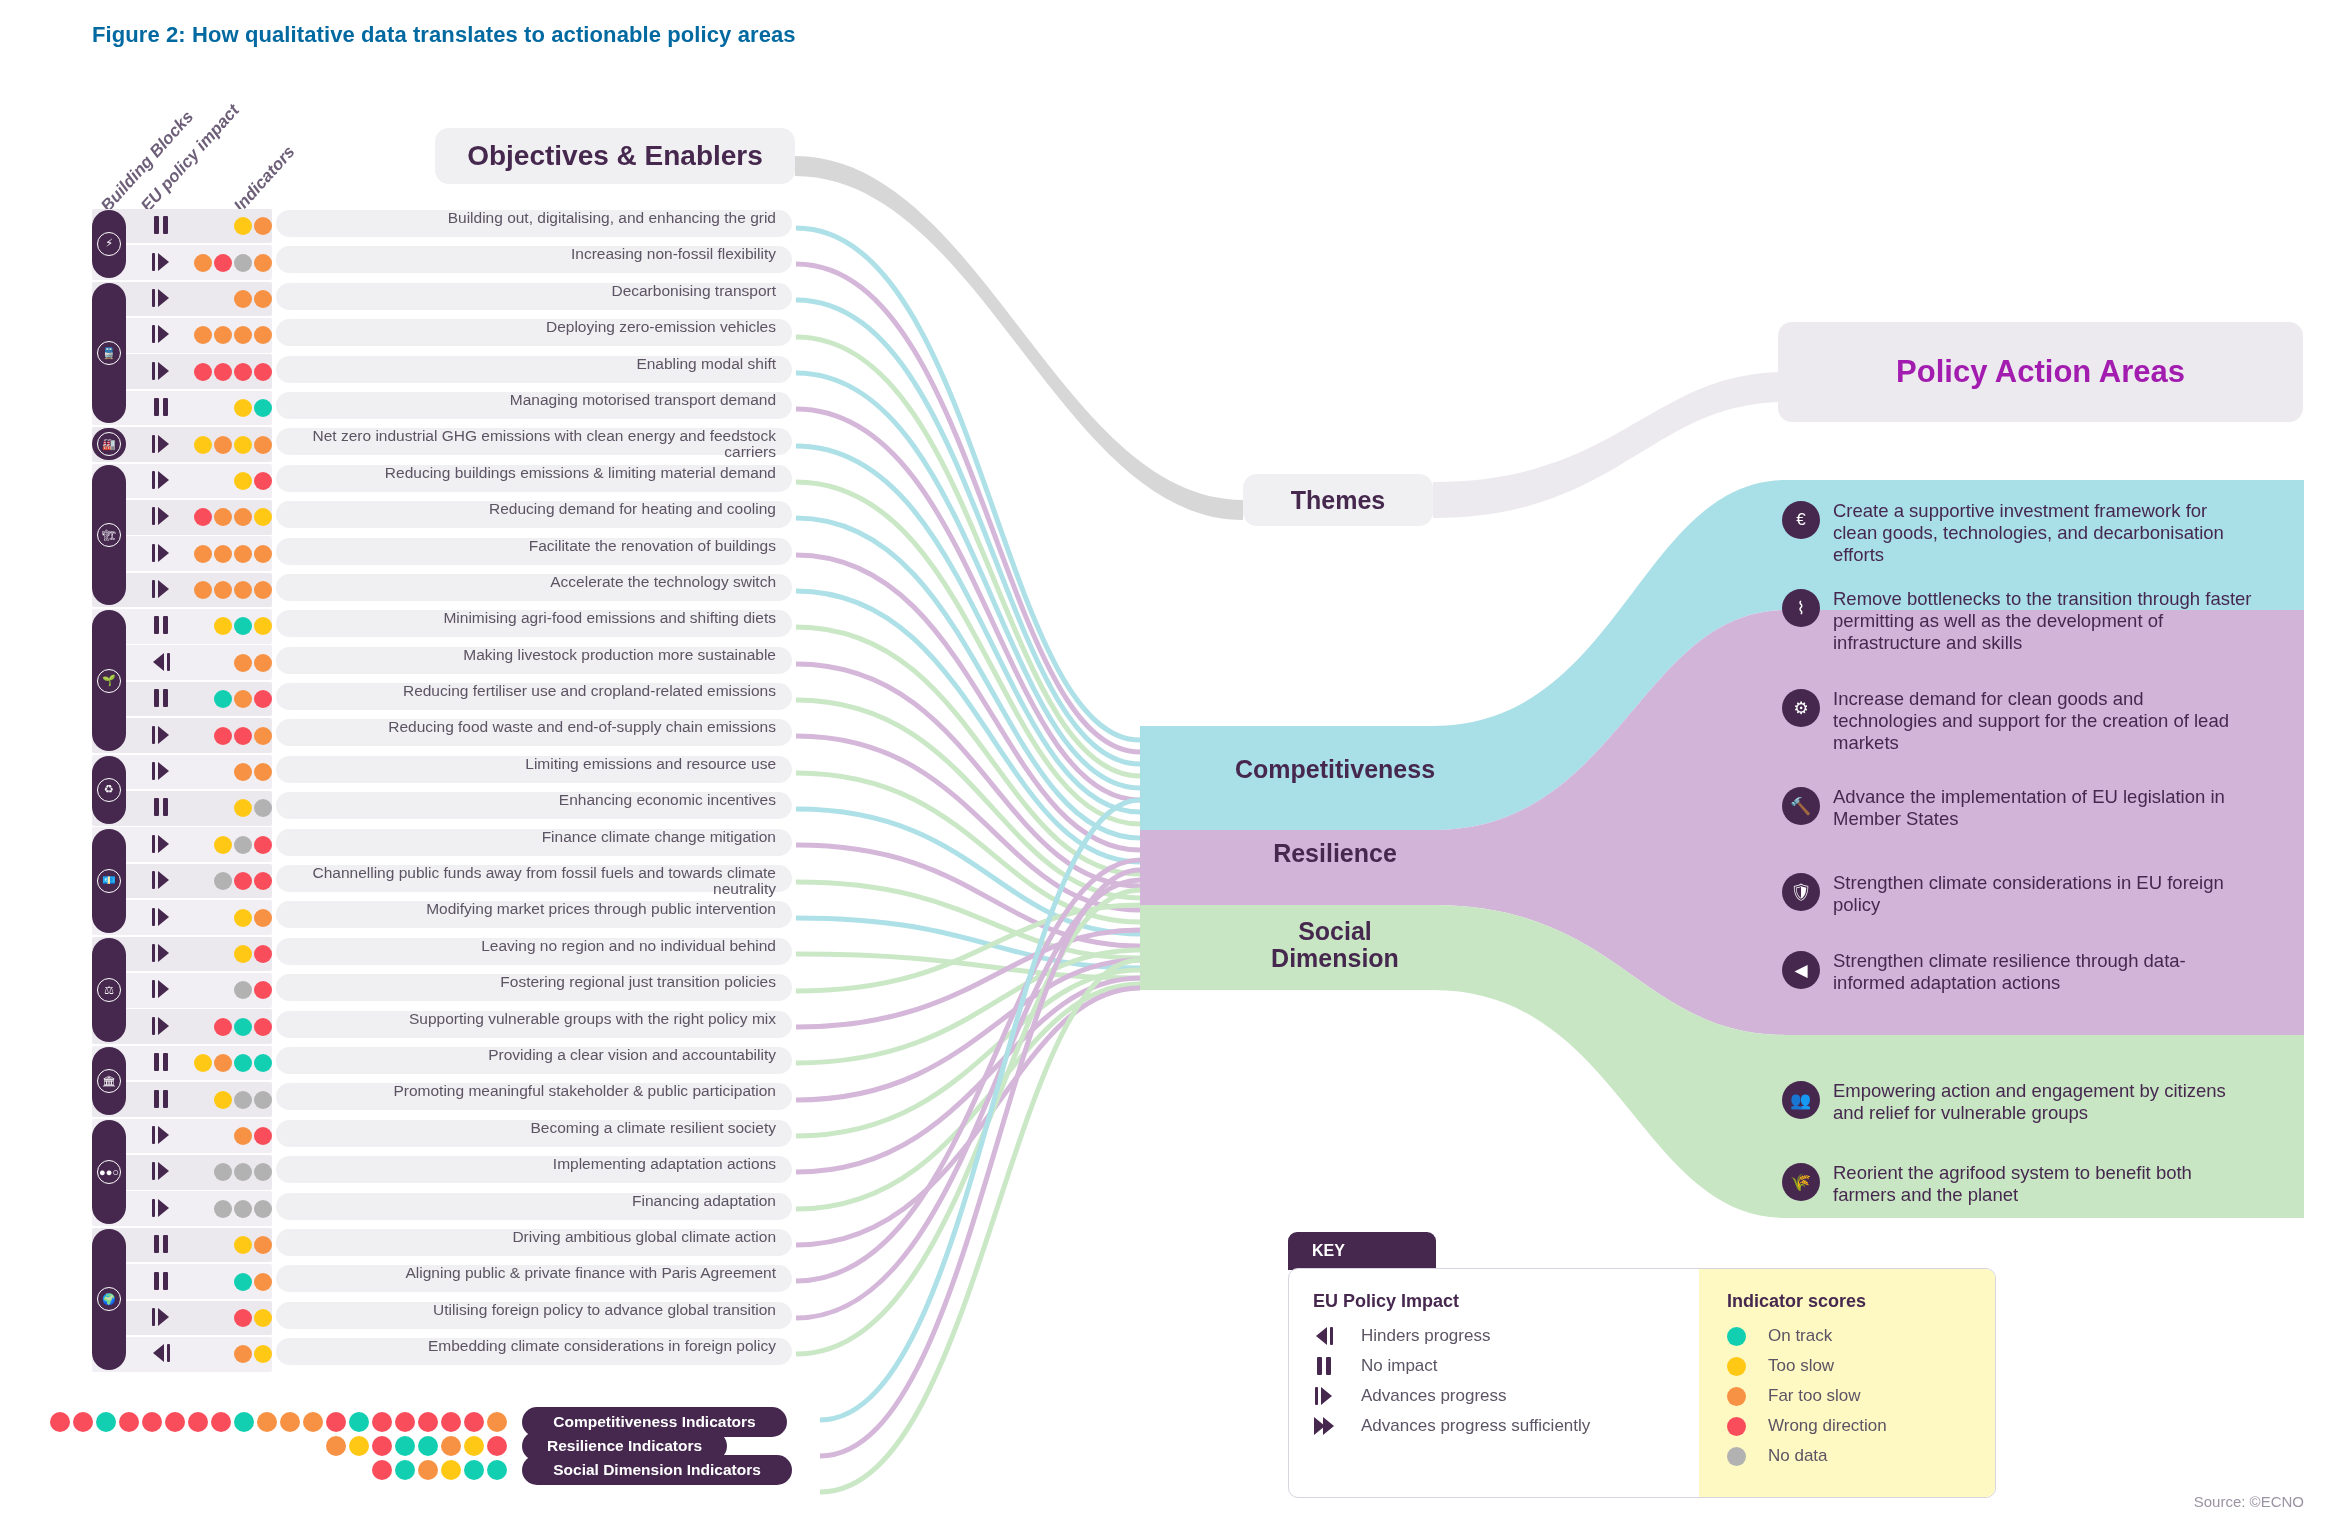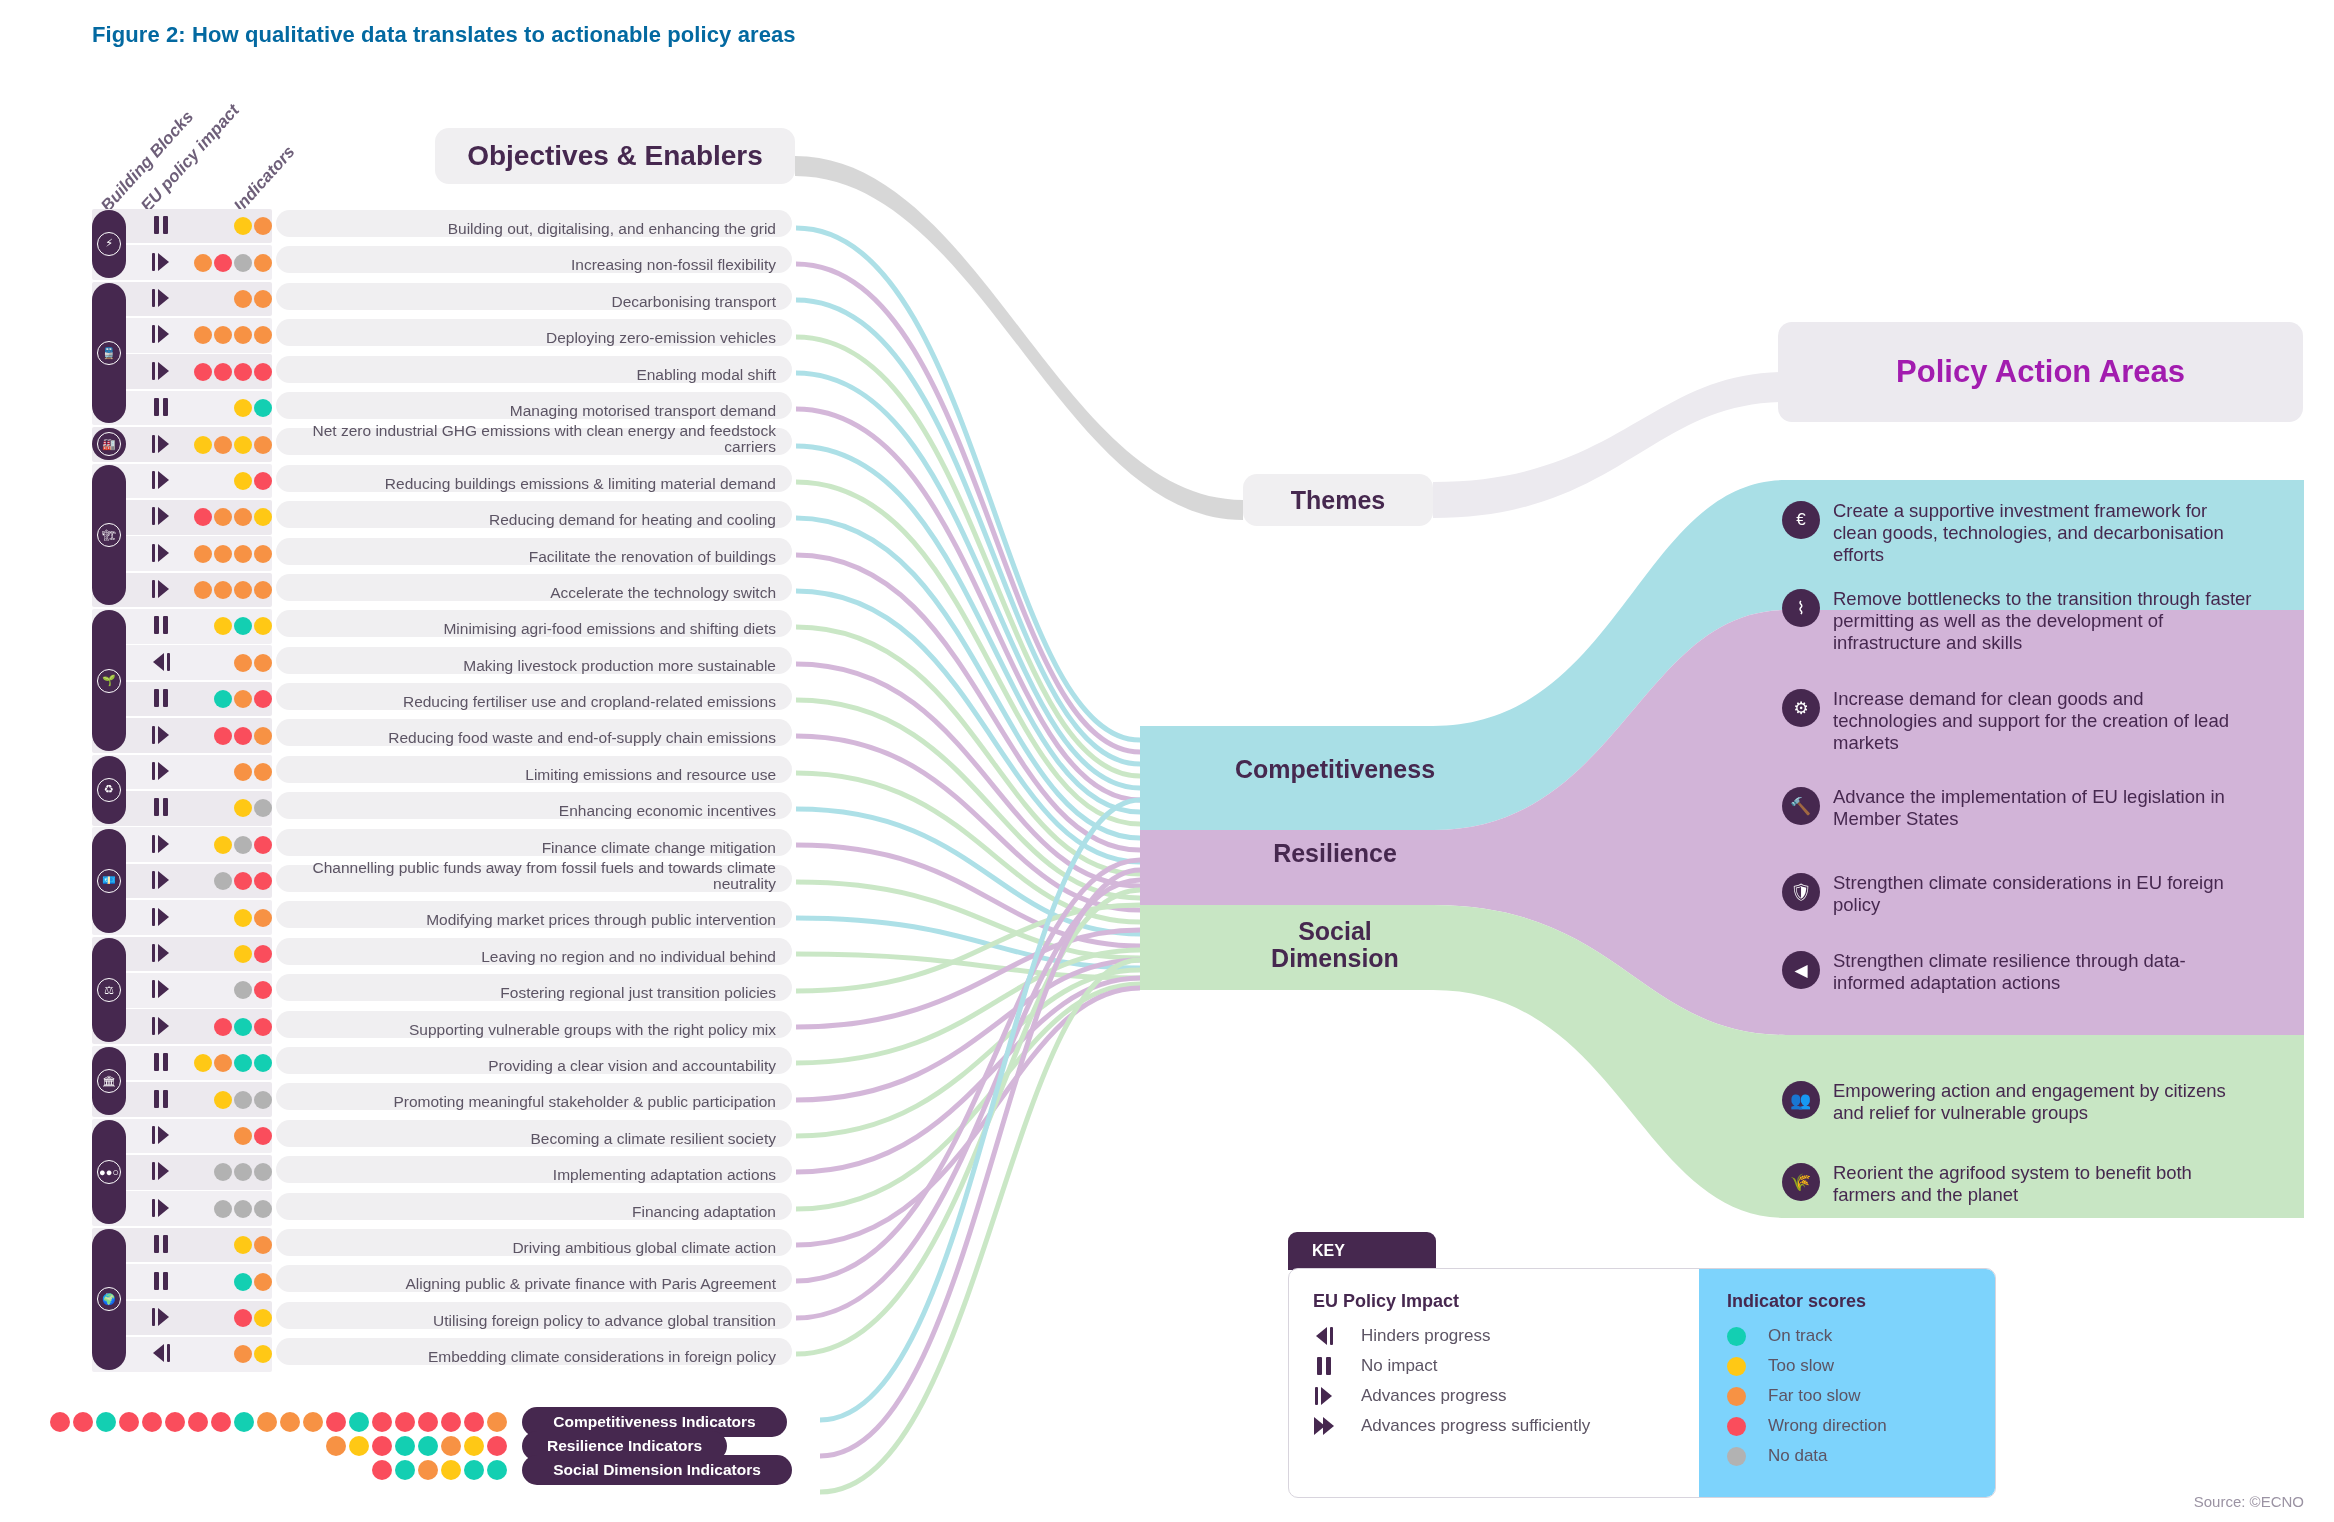--- a/index.html
+++ b/index.html
@@ -17,21 +17,21 @@
 
   
   #rows{position:absolute;left:92px;top:208px;width:700px;}
   .row{position:relative;height:36.4px;display:flex;align-items:center;}
   .row .stripe{position:absolute;left:0;top:0.8px;height:34.6px;width:180px;background:#ece9ee;border-radius:2px;}
   .row.alt .stripe{background:#f1eff3;}
   .impact{position:absolute;left:58px;top:50%;transform:translateY(-50%);width:26px;height:20px;}
   .dots{position:absolute;left:96px;top:50%;transform:translateY(-50%);display:flex;gap:2px;justify-content:flex-end;width:84px;}
   .dot{width:18px;height:18px;border-radius:50%;display:inline-block;}
   .pill{position:absolute;left:184px;top:2px;height:27px;right:0;background:#f0eff1;border-radius:17px;
-        display:flex;align-items:flex-end;justify-content:flex-end;padding-right:16px;box-sizing:border-box;}
+        display:flex;align-items:flex-start;justify-content:flex-end;padding-right:16px;box-sizing:border-box;}
   .pill span{font-size:15.5px;color:#5c5464;text-align:right;line-height:16px;}
 
   
   .bb{position:absolute;left:0;width:34px;background:#46284f;border-radius:17px;}
   .bb .bbico{position:absolute;left:50%;top:50%;transform:translate(-50%,-50%);
               width:22px;height:22px;border:1.6px solid #fff;border-radius:50%;
               display:flex;align-items:center;justify-content:center;color:#fff;font-size:11px;line-height:1;}
 
   
   .c-green{background:#13cfb2;}
@@ -67,21 +67,21 @@
   .pa-item{position:absolute;display:flex;gap:13px;align-items:flex-start;width:470px;}
   .pa-ico{flex:0 0 auto;width:38px;height:38px;border-radius:50%;background:#46284f;color:#fff;
           display:flex;align-items:center;justify-content:center;font-size:17px;margin-top:1px;}
   .pa-txt{font-size:18.5px;line-height:22px;color:#46284f;}
 
   
   #keytab{position:absolute;left:1288px;top:1232px;width:148px;height:38px;background:#46284f;
           border-radius:9px 9px 0 0;color:#fff;font-size:16px;font-weight:bold;display:flex;align-items:center;padding-left:24px;box-sizing:border-box;}
   #keybox{position:absolute;left:1288px;top:1268px;width:708px;height:230px;border:1.6px solid #d8d4dd;border-radius:10px;display:flex;box-sizing:border-box;background:#fff;}
   #keyleft{width:410px;padding:22px 0 0 24px;box-sizing:border-box;}
-  #keyright{flex:1;background:#7dd3fc;border-radius:0 9px 9px 0;padding:22px 0 0 28px;box-sizing:border-box;}
+  #keyright{flex:1;background:#fef9c3;border-radius:0 9px 9px 0;padding:22px 0 0 28px;box-sizing:border-box;}
   .key-h{font-size:18px;font-weight:bold;color:#46284f;margin-bottom:14px;}
   .key-row{display:flex;align-items:center;gap:22px;margin-bottom:10px;font-size:17px;color:#5c5464;}
   .key-row .kdot{width:19px;height:19px;border-radius:50%;flex:0 0 auto;}
   .key-row .kg{width:26px;flex:0 0 auto;display:flex;align-items:center;}
 
   svg{display:block;}
   #ribbons{position:absolute;left:0;top:0;width:2334px;height:1522px;pointer-events:none;}
 </style>
 </head>
 <body>

